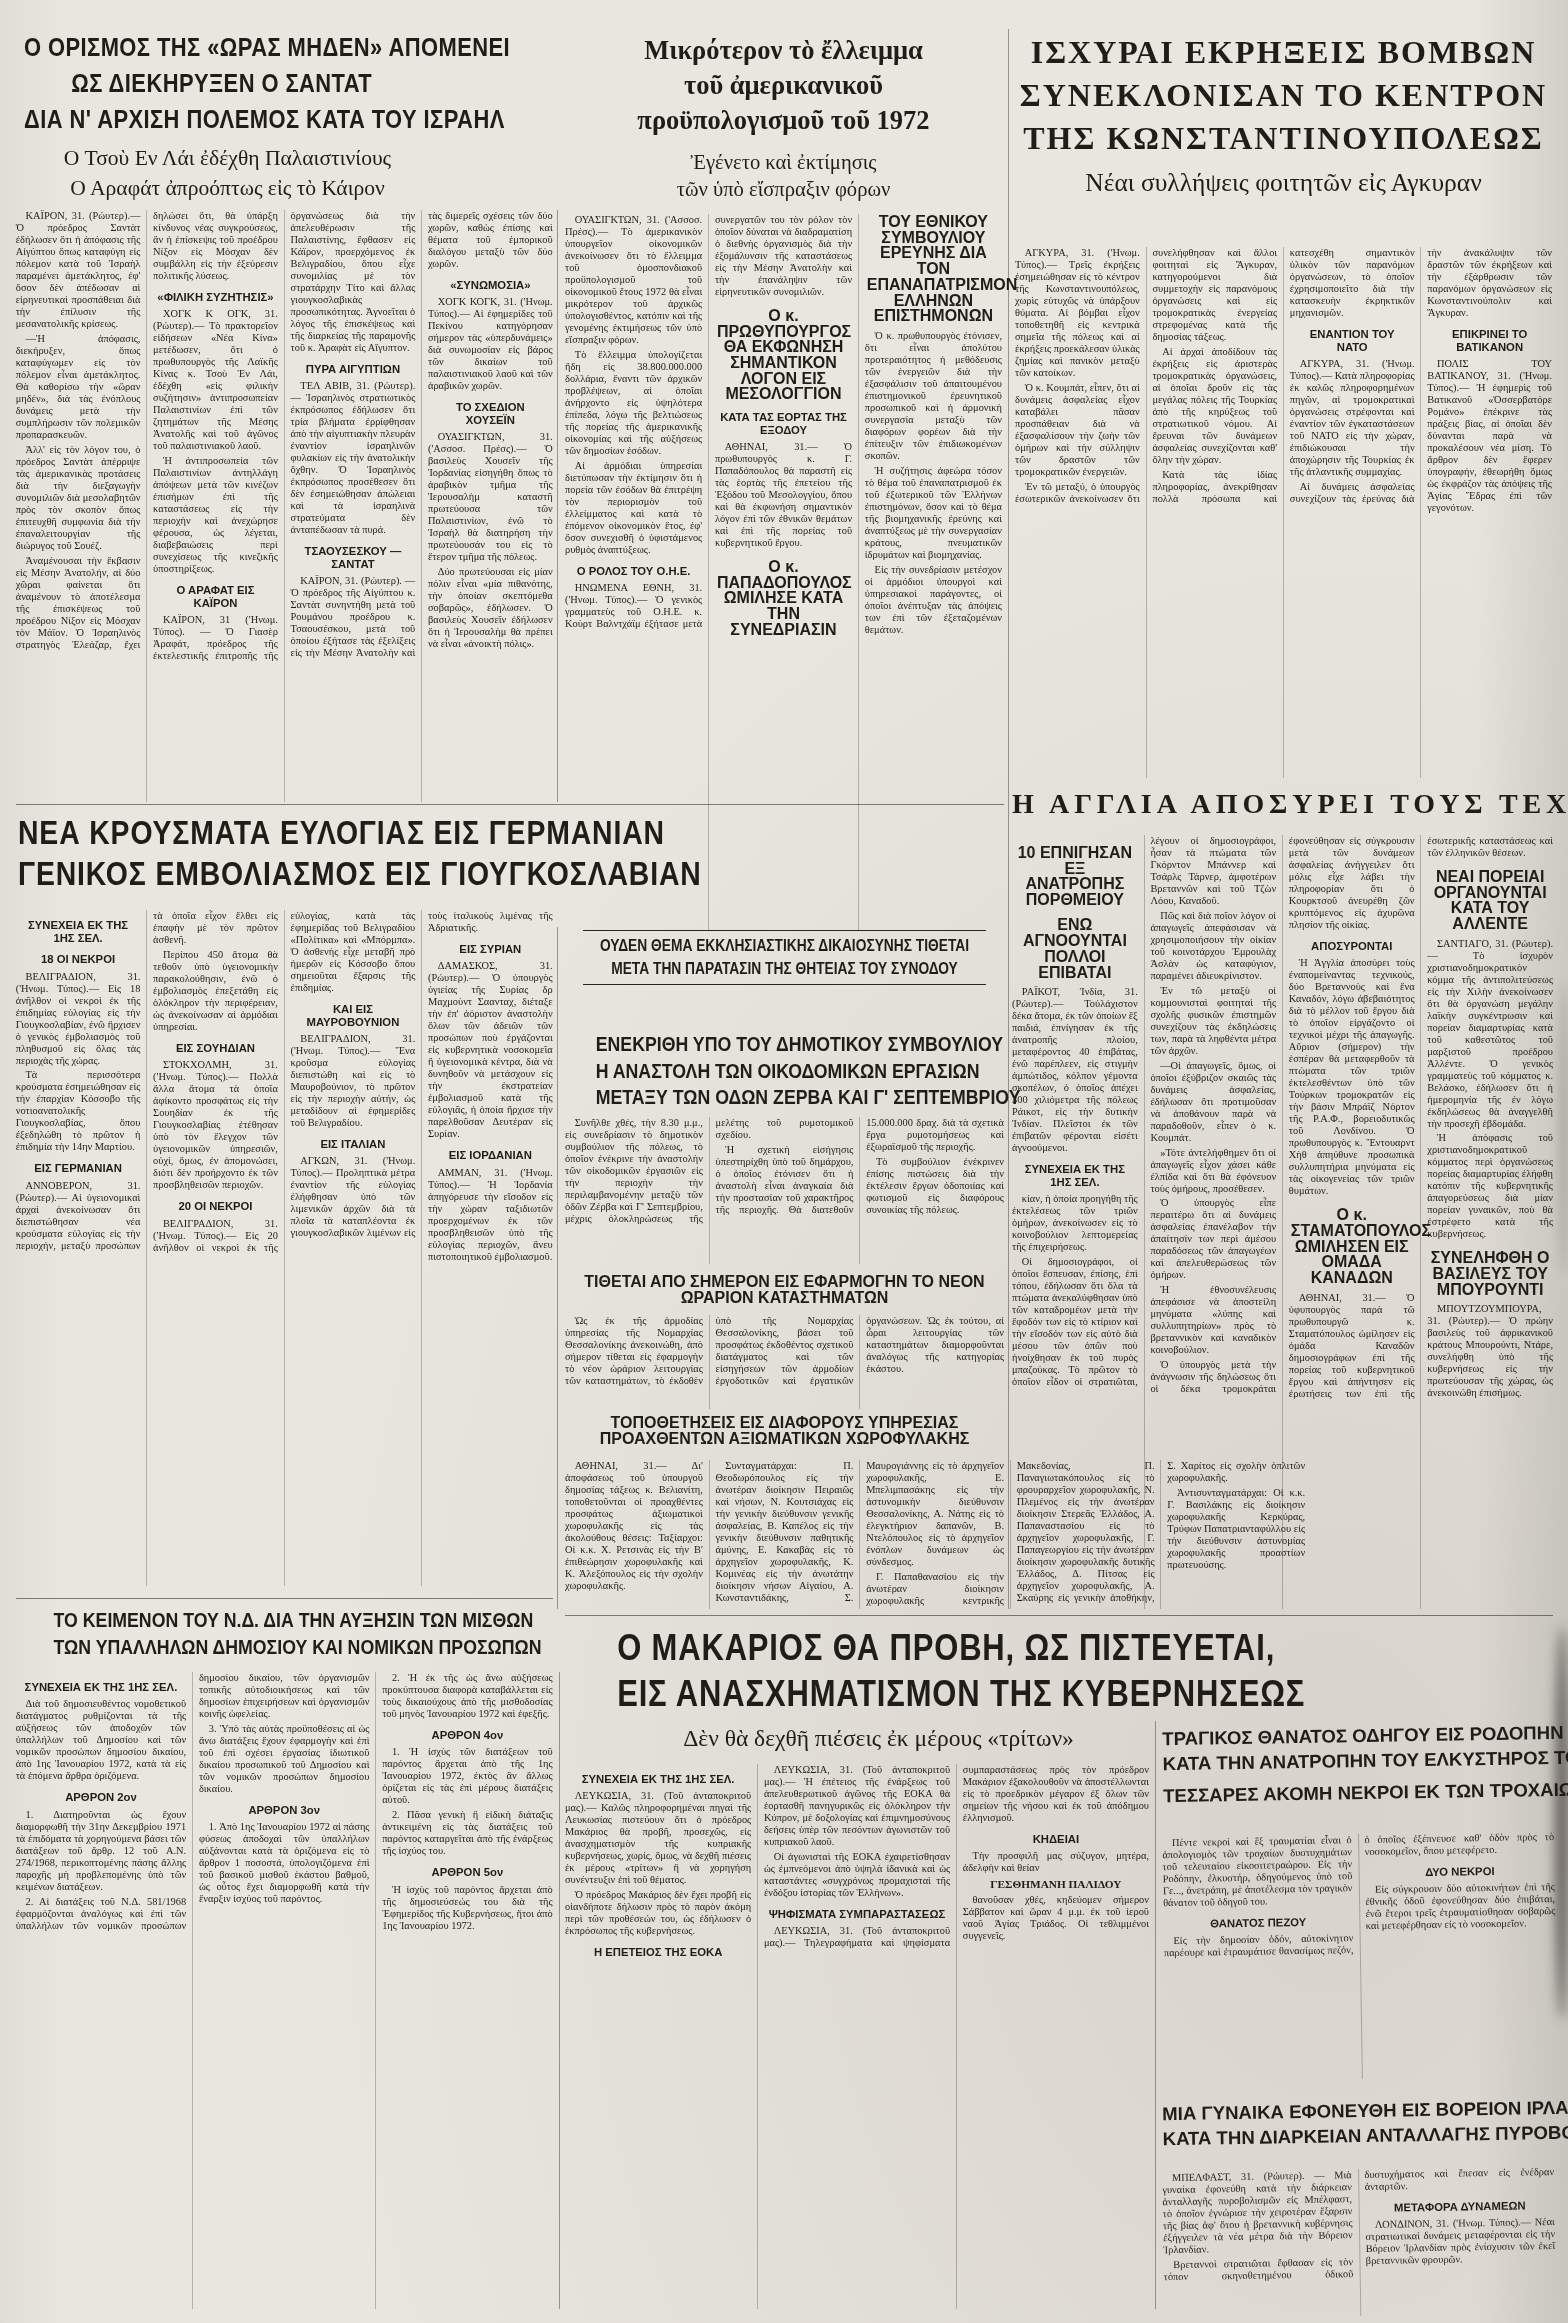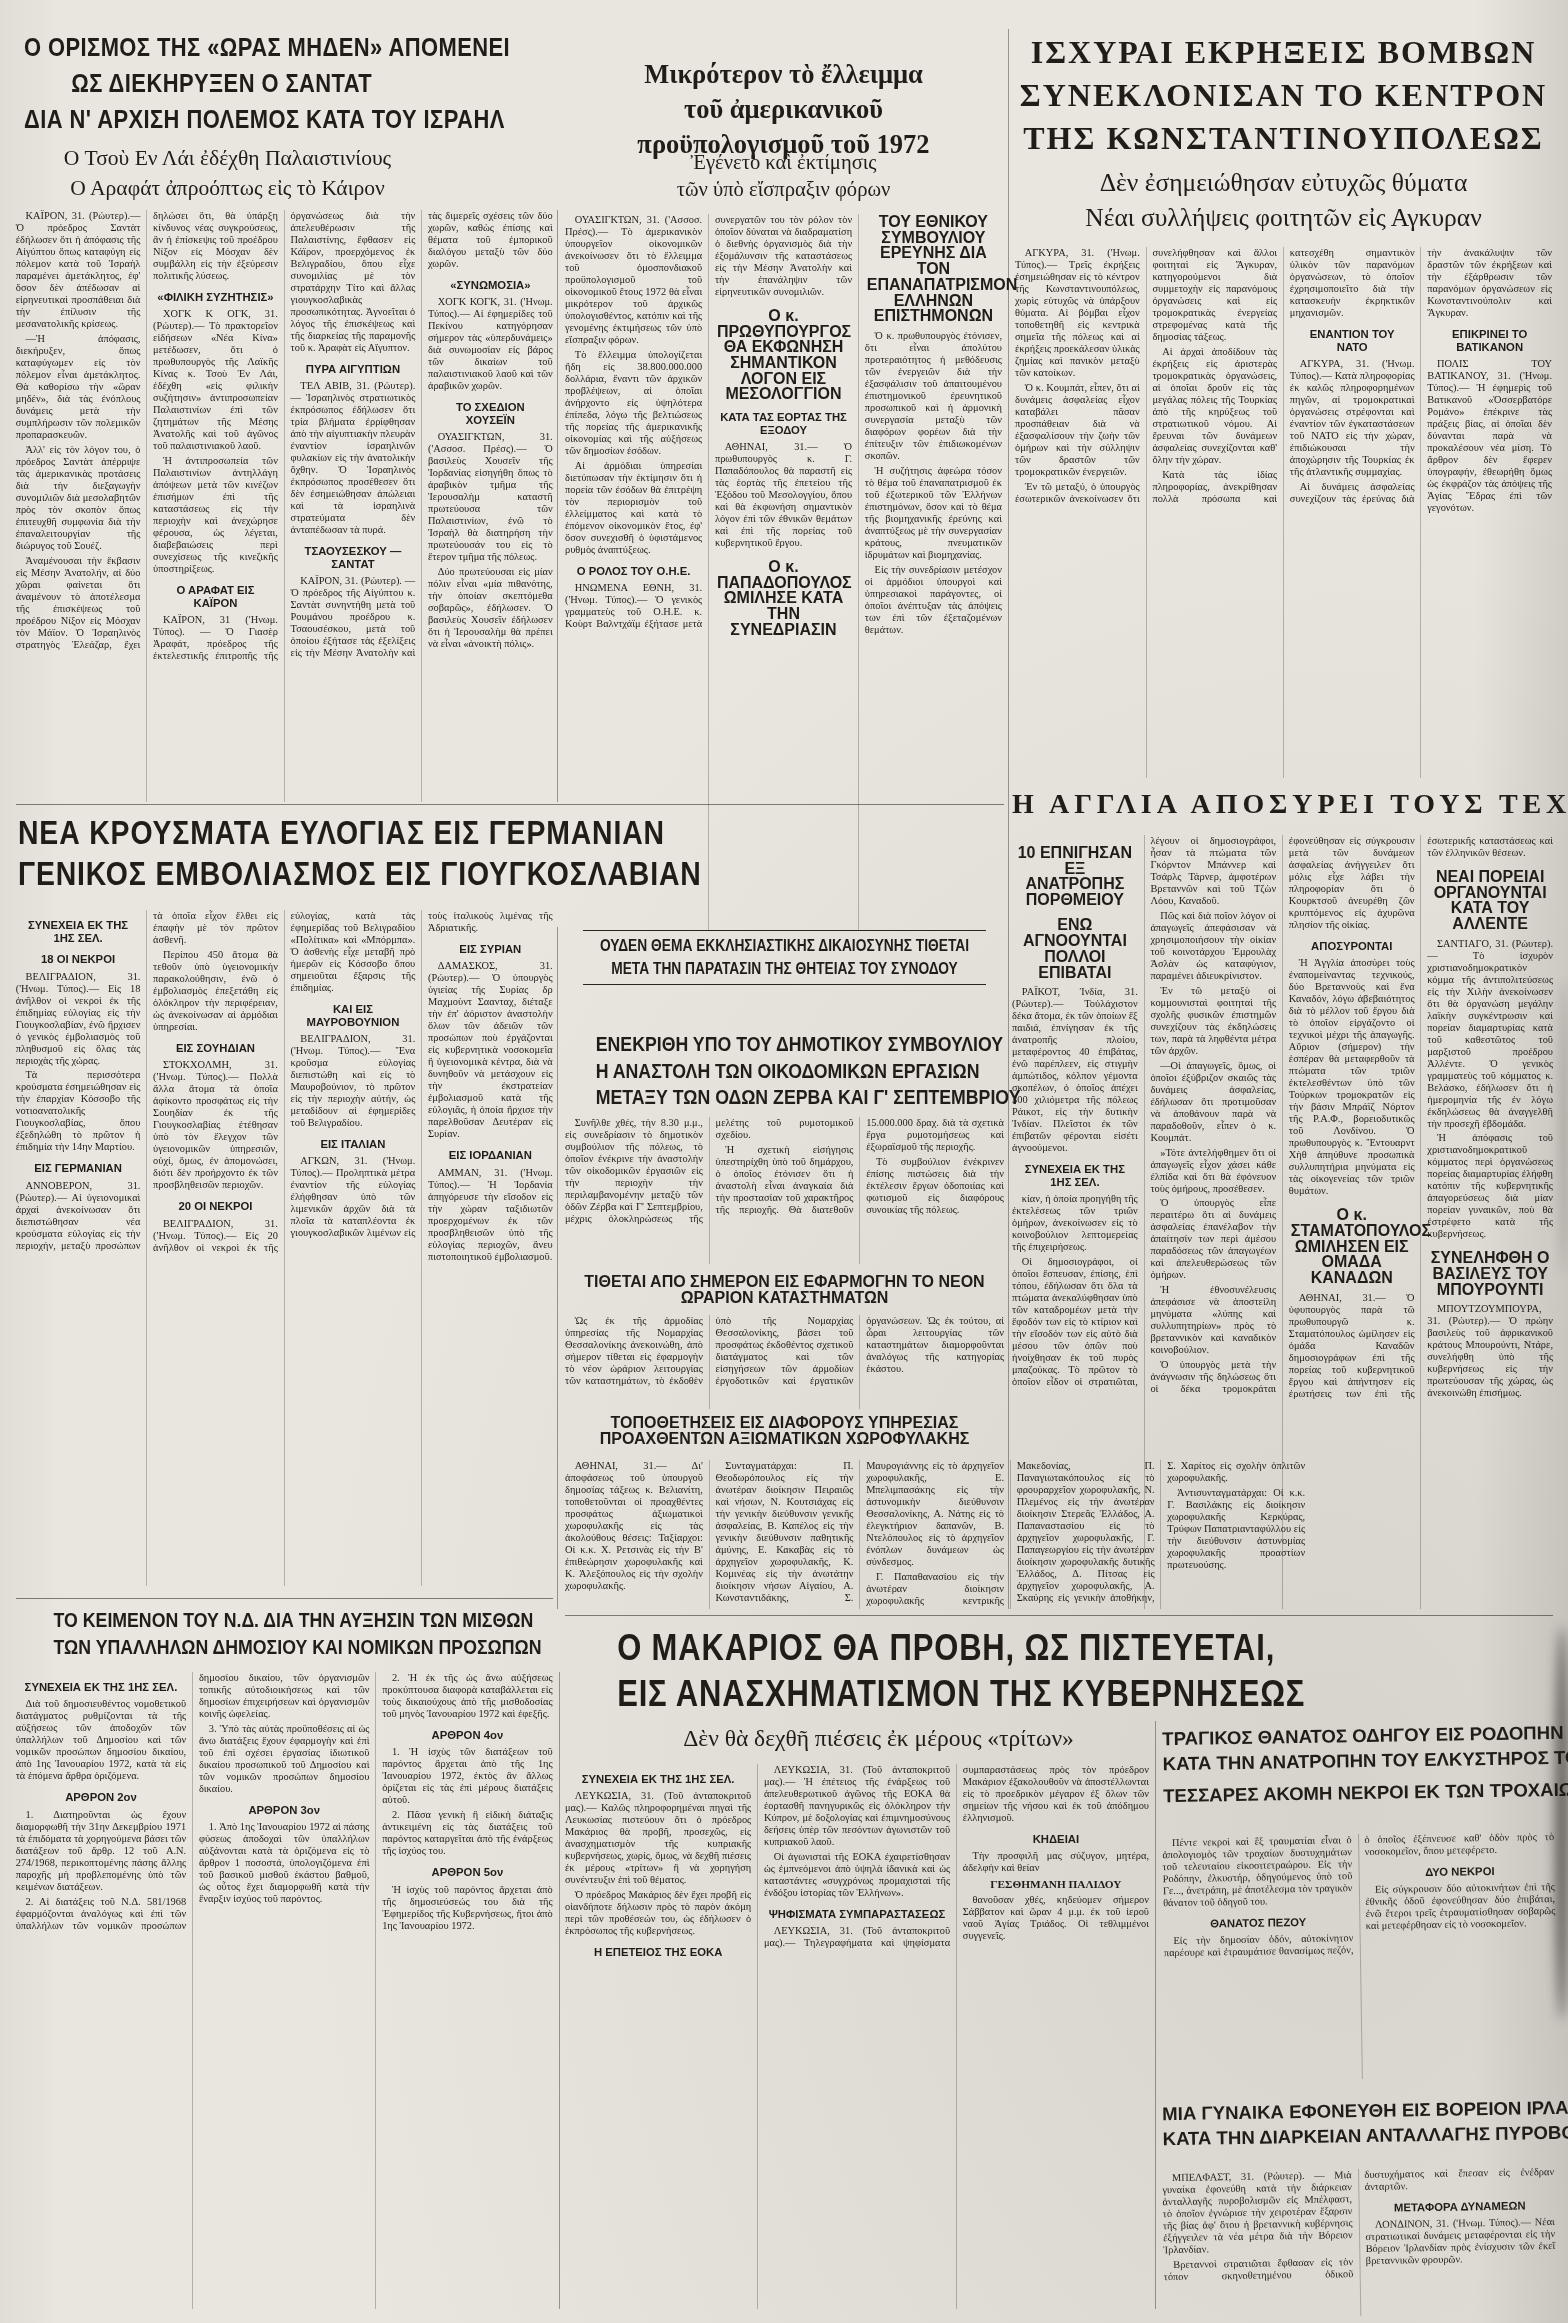--- a/index.html
+++ b/index.html
@@ -76,21 +76,21 @@
     <p>ΤΕΛ ΑΒΙΒ, 31. (Ρώυτερ).— Ἰσραηλινὸς στρατιωτικὸς ἐκπρόσωπος ἐδήλωσεν ὅτι τρία βλήματα ἐρρίφθησαν ἀπὸ τὴν αἰγυπτιακὴν πλευρὰν ἐναντίον ἰσραηλινῶν φυλακίων εἰς τὴν ἀνατολικὴν ὄχθην. Ὁ Ἰσραηλινὸς ἐκπρόσωπος προσέθεσεν ὅτι δὲν ἐσημειώθησαν ἀπώλειαι καὶ τὰ ἰσραηλινὰ στρατεύματα δὲν ἀνταπέδωσαν τὰ πυρά.</p>
     <div class="sub">ΤΣΑΟΥΣΕΣΚΟΥ — ΣΑΝΤΑΤ</div>
     <p>ΚΑΪΡΟΝ, 31. (Ρώυτερ). — Ὁ πρόεδρος τῆς Αἰγύπτου κ. Σαντὰτ συνηντήθη μετὰ τοῦ Ρουμάνου προέδρου κ. Τσαουσέσκου, μετὰ τοῦ ὁποίου ἐξήτασε τὰς ἐξελίξεις εἰς τὴν Μέσην Ἀνατολὴν καὶ τὰς διμερεῖς σχέσεις τῶν δύο χωρῶν, καθὼς ἐπίσης καὶ θέματα τοῦ ἐμπορικοῦ διαλόγου μεταξὺ τῶν δύο χωρῶν.</p>
     <div class="sub">«ΣΥΝΩΜΟΣΙΑ»</div>
     <p>ΧΟΓΚ ΚΟΓΚ, 31. ('Ηνωμ. Τύπος).— Αἱ ἐφημερίδες τοῦ Πεκίνου κατηγόρησαν σήμερον τὰς «ὑπερδυνάμεις» διὰ συνωμοσίαν εἰς βάρος τῶν δικαίων τοῦ παλαιστινιακοῦ λαοῦ καὶ τῶν ἀραβικῶν χωρῶν.</p>
     <div class="sub">ΤΟ ΣΧΕΔΙΟΝ ΧΟΥΣΕΪΝ</div>
     <p>ΟΥΑΣΙΓΚΤΩΝ, 31. ('Ασσοσ. Πρέσς).— Ὁ βασιλεὺς Χουσεῖν τῆς Ἰορδανίας εἰσηγήθη ὅπως τὸ ἀραβικὸν τμῆμα τῆς Ἱερουσαλὴμ καταστῆ πρωτεύουσα τῶν Παλαιστινίων, ἐνῶ τὸ Ἰσραὴλ θὰ διατηρήση τὴν πρωτεύουσάν του εἰς τὸ ἕτερον τμῆμα τῆς πόλεως.</p>
     <p>Δύο πρωτεύουσαι εἰς μίαν πόλιν εἶναι «μία πιθανότης, τὴν ὁποίαν σκεπτόμεθα σοβαρῶς», ἐδήλωσεν. Ὁ βασιλεὺς Χουσεῖν ἐδήλωσεν ὅτι ἡ Ἱερουσαλὴμ θὰ πρέπει νὰ εἶναι «ἀνοικτὴ πόλις».</p>
   </div>
 
-<div class="block hl-budget" style="left:565px;top:33px;width:437px;margin-top:24px;">
+<div class="block hl-budget" style="left:565px;top:33px;width:437px;">
   <div>Μικρότερον τὸ ἔλλειμμα</div>
   <div>τοῦ ἀμερικανικοῦ</div>
   <div>προϋπολογισμοῦ τοῦ 1972</div>
 </div>
 <div class="block deck-budget" style="left:565px;top:149px;width:437px;">
   <div>Ἐγένετο καὶ ἐκτίμησις</div>
   <div>τῶν ὑπὸ εἴσπραξιν φόρων</div>
 </div>
 <div class="block cols c3" style="left:565px;top:214px;width:437px;height:717px;">
     <p>ΟΥΑΣΙΓΚΤΩΝ, 31. ('Ασσοσ. Πρέσς).— Τὸ ἀμερικανικὸν ὑπουργεῖον οἰκονομικῶν ἀνεκοίνωσεν ὅτι τὸ ἔλλειμμα τοῦ ὁμοσπονδιακοῦ προϋπολογισμοῦ τοῦ οἰκονομικοῦ ἔτους 1972 θὰ εἶναι μικρότερον τοῦ ἀρχικῶς ὑπολογισθέντος, κατόπιν καὶ τῆς γενομένης ἐκτιμήσεως τῶν ὑπὸ εἴσπραξιν φόρων.</p>
@@ -106,21 +106,20 @@
     <p>Ἡ συζήτησις ἀφεώρα τόσον τὸ θέμα τοῦ ἐπαναπατρισμοῦ ἐκ τοῦ ἐξωτερικοῦ τῶν Ἑλλήνων ἐπιστημόνων, ὅσον καὶ τὸ θέμα τῆς βιομηχανικῆς ἐρεύνης καὶ ἀναπτύξεως μὲ τὴν συνεργασίαν κράτους, πνευματικῶν ἱδρυμάτων καὶ βιομηχανίας.</p>
     <p>Εἰς τὴν συνεδρίασιν μετέσχον οἱ ἁρμόδιοι ὑπουργοὶ καὶ ὑπηρεσιακοὶ παράγοντες, οἱ ὁποῖοι ἀνέπτυξαν τὰς ἀπόψεις των ἐπὶ τῶν ἐξεταζομένων θεμάτων.</p>
   </div>
 
 <div class="block hl-ist" style="left:1015px;top:31px;width:537px;">
   <div>ΙΣΧΥΡΑΙ ΕΚΡΗΞΕΙΣ ΒΟΜΒΩΝ</div>
   <div>ΣΥΝΕΚΛΟΝΙΣΑΝ ΤΟ ΚΕΝΤΡΟΝ</div>
   <div>ΤΗΣ ΚΩΝΣΤΑΝΤΙΝΟΥΠΟΛΕΩΣ</div>
 </div>
 <div class="block deck-ist" style="left:1015px;top:165px;width:537px;">
-  <div>Δὲν ἐσημειώθησαν εὐτυχῶς θύματα</div>
   <div>Νέαι συλλήψεις φοιτητῶν εἰς Αγκυραν</div>
 </div>
 <div class="block cols c4" style="left:1015px;top:247px;width:537px;height:531px;">
     <p>ΑΓΚΥΡΑ, 31. ('Ηνωμ. Τύπος).— Τρεῖς ἐκρήξεις ἐσημειώθησαν εἰς τὸ κέντρον τῆς Κωνσταντινουπόλεως, χωρὶς εὐτυχῶς νὰ ὑπάρξουν θύματα. Αἱ βόμβαι εἶχον τοποθετηθῆ εἰς κεντρικὰ σημεῖα τῆς πόλεως καὶ αἱ ἐκρήξεις προεκάλεσαν ὑλικὰς ζημίας καὶ πανικὸν μεταξὺ τῶν κατοίκων.</p>
     <p>Ὁ κ. Κουμπάτ, εἶπεν, ὅτι αἱ δυνάμεις ἀσφαλείας εἶχον καταβάλει πᾶσαν προσπάθειαν διὰ νὰ ἐξασφαλίσουν τὴν ζωὴν τῶν ὁμήρων καὶ τὴν σύλληψιν τῶν δραστῶν τῶν τρομοκρατικῶν ἐνεργειῶν.</p>
     <p>Ἐν τῶ μεταξύ, ὁ ὑπουργὸς ἐσωτερικῶν ἀνεκοίνωσεν ὅτι συνελήφθησαν καὶ ἄλλοι φοιτηταὶ εἰς Ἄγκυραν, κατηγορούμενοι διὰ συμμετοχὴν εἰς παρανόμους ὀργανώσεις καὶ εἰς τρομοκρατικὰς ἐνεργείας στρεφομένας κατὰ τῆς δημοσίας τάξεως.</p>
     <p>Αἱ ἀρχαὶ ἀποδίδουν τὰς ἐκρήξεις εἰς ἀριστερὰς τρομοκρατικὰς ὀργανώσεις, αἱ ὁποῖαι δροῦν εἰς τὰς μεγάλας πόλεις τῆς Τουρκίας ἀπὸ τῆς κηρύξεως τοῦ στρατιωτικοῦ νόμου. Αἱ ἔρευναι τῶν δυνάμεων ἀσφαλείας συνεχίζονται καθ' ὅλην τὴν χώραν.</p>
     <p>Κατὰ τὰς ἰδίας πληροφορίας, ἀνεκρίθησαν πολλὰ πρόσωπα καὶ κατεσχέθη σημαντικὸν ὑλικὸν τῶν παρανόμων ὀργανώσεων, τὸ ὁποῖον ἐχρησιμοποιεῖτο διὰ τὴν κατασκευὴν ἐκρηκτικῶν μηχανισμῶν.</p>
     <div class="sub">ΕΝΑΝΤΙΟΝ ΤΟΥ ΝΑΤΟ</div>
     <p>ΑΓΚΥΡΑ, 31. ('Ηνωμ. Τύπος).— Κατὰ πληροφορίας ἐκ καλῶς πληροφορημένων πηγῶν, αἱ τρομοκρατικαὶ ὀργανώσεις στρέφονται καὶ ἐναντίον τῶν ἐγκαταστάσεων τοῦ ΝΑΤΟ εἰς τὴν χώραν, ἐπιδιώκουσαι τὴν ἀποχώρησιν τῆς Τουρκίας ἐκ τῆς ἀτλαντικῆς συμμαχίας.</p>

